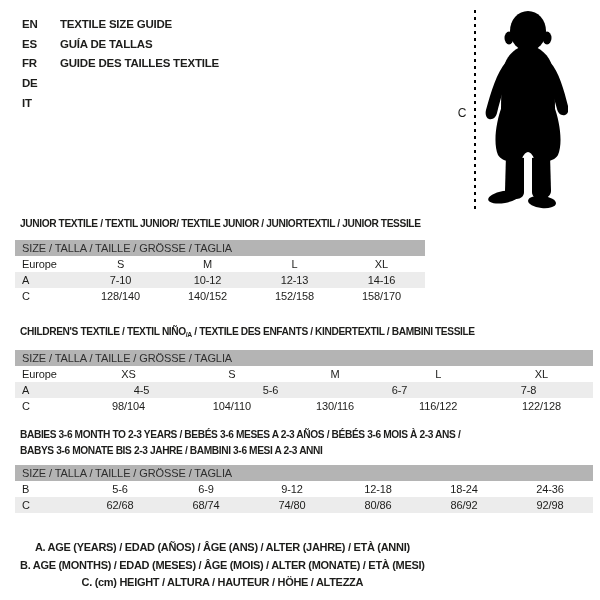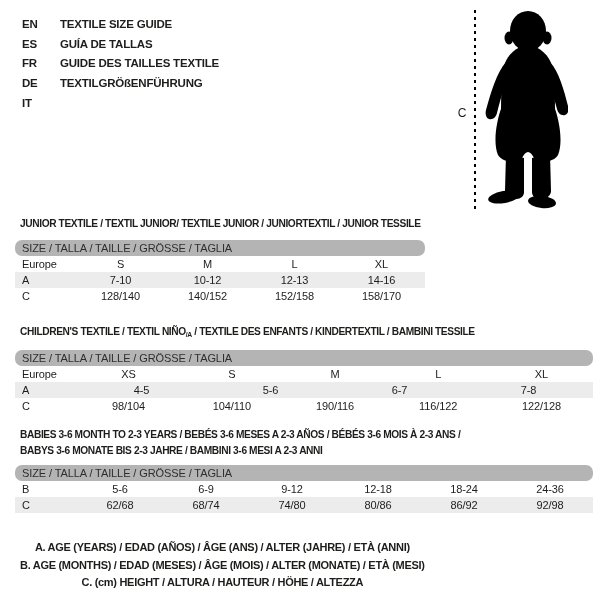--- a/index.html
+++ b/index.html
@@ -26,21 +26,21 @@
   #children-title{top:325px;}
   #babies-title{top:427px;line-height:15.5px;}
   .sub{font-size:7px;vertical-align:-2px;}
 
   
   .size-table{position:absolute;left:15px;font-size:11px;letter-spacing:-0.1px;}
   #junior-table{top:240px;width:410px;}
   #children-table{top:350px;width:578px;}
   #babies-table{top:465px;width:578px;}
   .thead{height:16px;line-height:16px;background:var(--header-bar,#b4b4b4);
-         padding-left:7px;color:#2e2e2e;border-radius:7px;}
+         padding-left:7px;color:#2e2e2e;}
   .trow{display:flex;height:16px;line-height:16px;}
   .trow.alt{background:var(--row-alt,#ececec);}
   .tlabel{width:55px;padding-left:7px;}
   .tcell{flex:1;text-align:center;}
 
   
   .footnotes{position:absolute;top:539px;left:20px;font-size:11px;font-weight:bold;
              letter-spacing:-0.3px;line-height:17.6px;white-space:nowrap;text-align:center;}
 </style>
 </head>
@@ -56,21 +56,20 @@
     <div class="lang-row">
       <span class="lang-code">ES</span>
       <span class="lang-title">GUÍA DE TALLAS</span>
     </div>
     <div class="lang-row">
       <span class="lang-code">FR</span>
       <span class="lang-title">GUIDE DES TAILLES TEXTILE</span>
     </div>
     <div class="lang-row">
       <span class="lang-code">DE</span>
-      <span class="lang-title">TEXTILGRÖßENFÜHRUNG</span>
     </div>
     <div class="lang-row">
       <span class="lang-code">IT</span>
     </div>
   </div>
 
   <div class="dash-line"></div>
   <div class="figure-label">C</div>
   <svg class="baby-svg" viewBox="0 0 90 200" xmlns="http://www.w3.org/2000/svg">
     <g fill="#000">
@@ -131,21 +130,21 @@
       <div class="tlabel">A</div>
       <div class="tcell">4-5</div>
       <div class="tcell">5-6</div>
       <div class="tcell">6-7</div>
       <div class="tcell">7-8</div>
     </div>
     <div class="trow">
       <div class="tlabel">C</div>
       <div class="tcell">98/104</div>
       <div class="tcell">104/110</div>
-      <div class="tcell">190/116</div>
+      <div class="tcell">130/116</div>
       <div class="tcell">116/122</div>
       <div class="tcell">122/128</div>
     </div>
   </div>
 
   <div class="table-title" id="babies-title">
     <div>BABIES 3-6 MONTH TO 2-3 YEARS / BEBÉS 3-6 MESES A 2-3 AÑOS / BÉBÉS 3-6 MOIS À 2-3 ANS /</div>
     <div>BABYS 3-6 MONATE BIS 2-3 JAHRE / BAMBINI 3-6 MESI A 2-3 ANNI</div>
   </div>
   <div class="size-table" id="babies-table">

